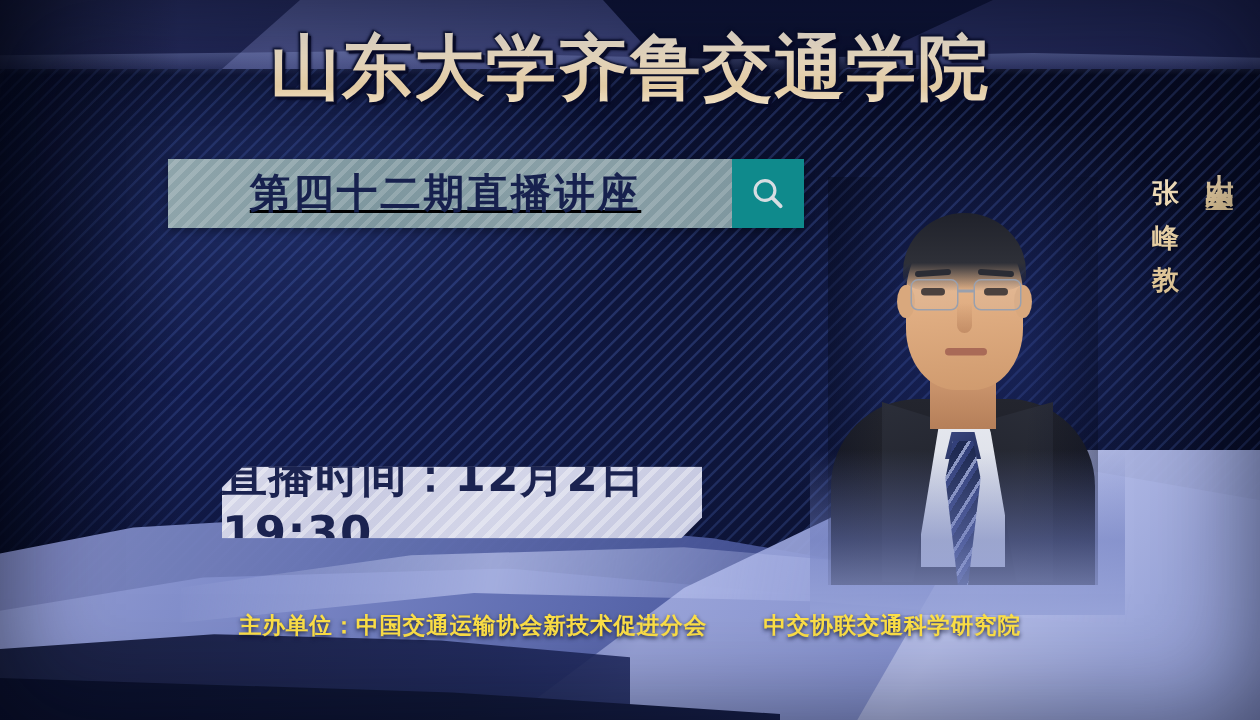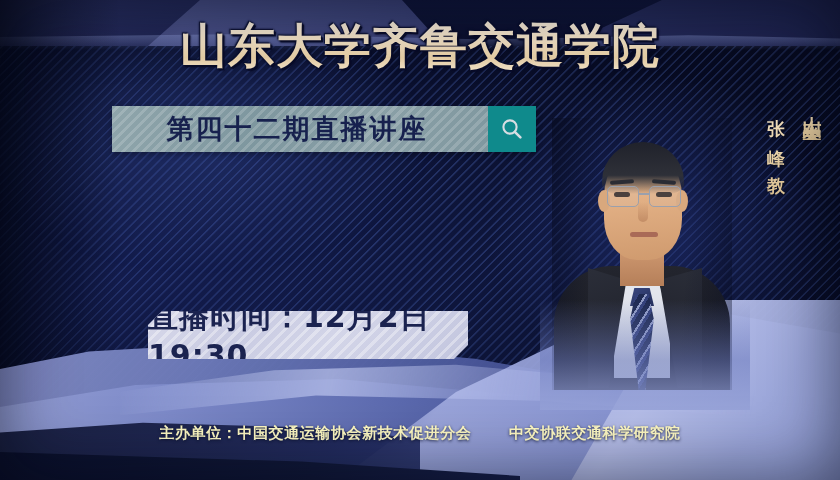--- a/index.html
+++ b/index.html
@@ -138,20 +138,21 @@
     font-family:"DejaVu Sans","Liberation Sans",sans-serif;
   }
 
   
   .sub-banner{
     position:absolute;left:112px;top:106px;width:424px;height:46px;
     background:linear-gradient(100deg,#8fa5ab 0%,#7e979f 34%,#8aa0a7 62%,#7b949c 100%);
     display:flex;align-items:center;
     box-shadow:0 2px 6px rgba(0,0,0,.35);
     overflow:hidden;
+    text-decoration:underline;
   }
   .sub-banner .stripes{
     position:absolute;inset:0;
     background-image:repeating-linear-gradient(-45deg,
       rgba(255,255,255,0) 0px,rgba(255,255,255,0) 4px,
       rgba(255,255,255,.16) 4px,rgba(255,255,255,.16) 7px);
     pointer-events:none;
   }
   .sub-banner-text{
     position:relative;
@@ -307,24 +308,24 @@
     right:14px;top:100px;
     font-size:19px;letter-spacing:4px;
   }
   .vtext.name{
     right:52px;top:104px;
     font-size:18px;letter-spacing:5px;
   }
 
   
   .footer{
-    position:absolute;left:0;right:0;top:424px;
+    position:absolute;left:0;right:0;top:408px;
     text-align:center;
     font-size:15px;font-weight:bold;letter-spacing:.6px;
-    color:#fef9c3;
+    color:#fde047;
     text-shadow:0 1px 3px rgba(10,16,44,.85);
     font-family:"DejaVu Sans","Liberation Sans",sans-serif;
   }
   .footer .gap{display:inline-block;width:26px;}
 
   .vignette{
     position:absolute;inset:0;pointer-events:none;
     box-shadow:inset 0 0 70px rgba(3,6,20,.6);
   }
 </style>

